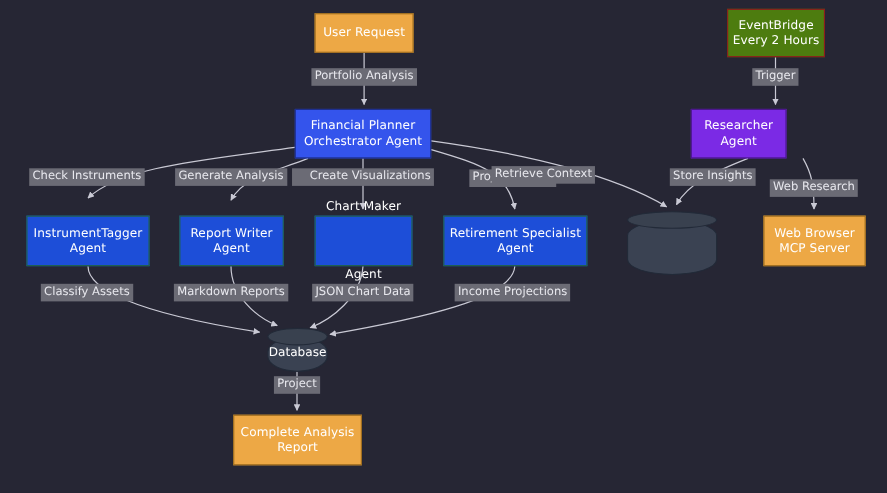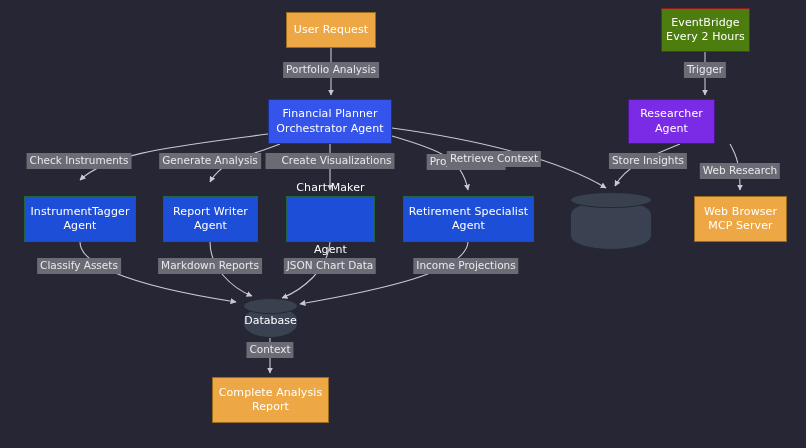--- a/index.html
+++ b/index.html
@@ -176,16 +176,16 @@
       <div class="elabel" style="left: 210px; top: 153px;">Generate Analysis</div>
       <div class="elabel" style="left: 330px; top: 153px; padding-left: 16px;">Create Visualizations</div>
       <div class="elabel" style="left: 466px; top: 154px;">Project Future</div>
       <div class="elabel" style="left: 494px; top: 139px; margin-top: 12px;">Retrieve Context</div>
       <div class="elabel" style="left: 648px; top: 153px;">Store Insights</div>
       <div class="elabel" style="left: 740px; top: 153px; margin-top: 10px;">Web Research</div>
       <div class="elabel" style="left: 79px; top: 258px;">Classify Assets</div>
       <div class="elabel" style="left: 210px; top: 258px;">Markdown Reports</div>
       <div class="elabel" style="left: 330px; top: 258px;">JSON Chart Data</div>
       <div class="elabel" style="left: 466px; top: 258px;">Income Projections</div>
-      <div class="elabel" style="left: 270px; top: 342px;">Context</div>
+      <div class="elabel" style="left: 270px; top: 342px;">Project</div>
     </div>
 
 </div>
 
 </body></html>

